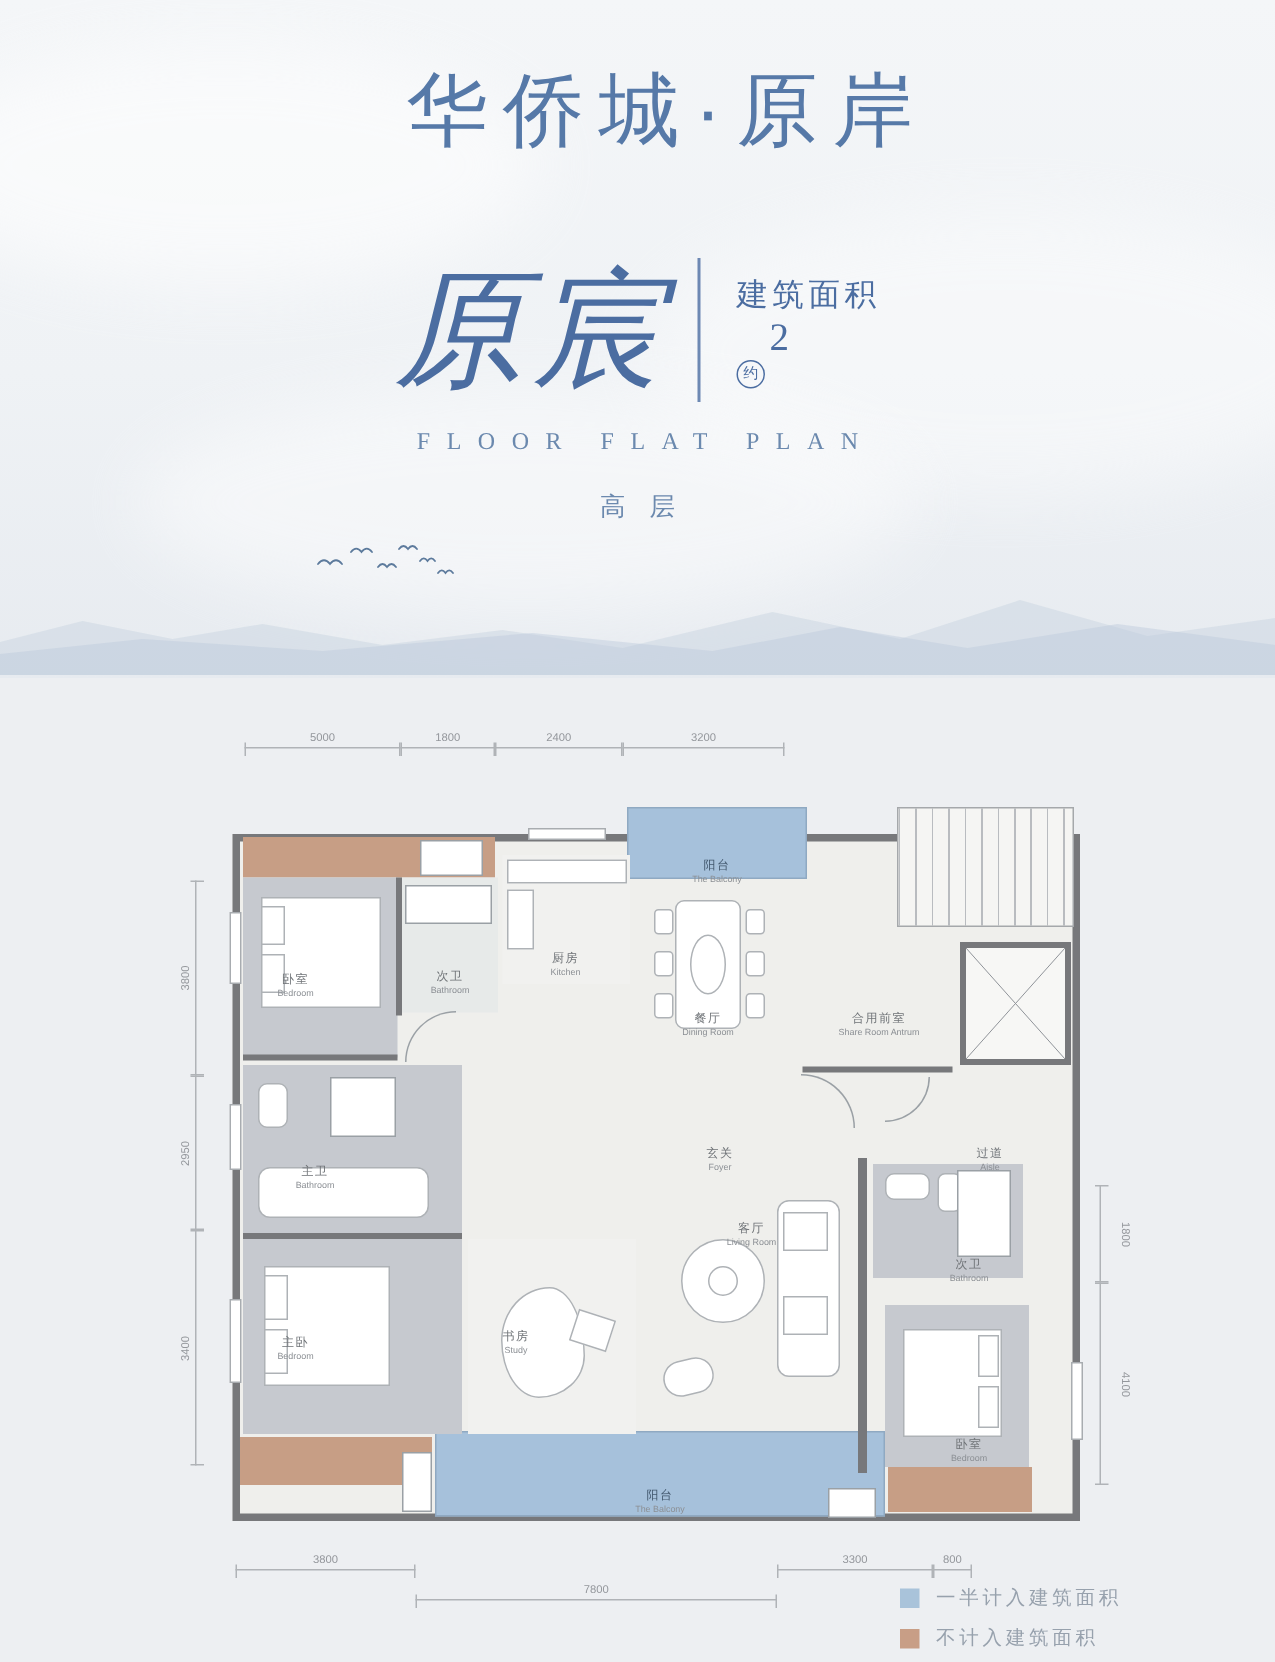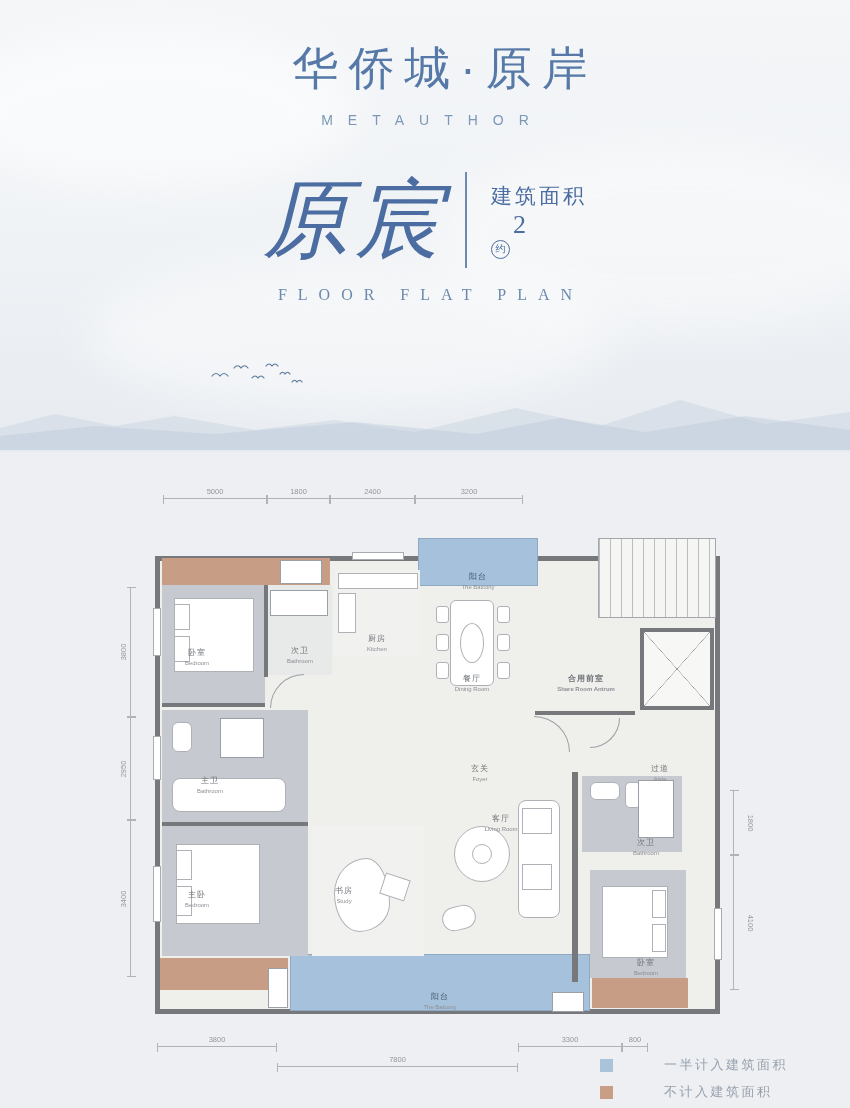--- a/index.html
+++ b/index.html
@@ -9,21 +9,21 @@
     font-family:"Liberation Sans", sans-serif;
   }
   
   .hero{position:absolute;left:0;top:0;width:850px;height:452px;
     background:linear-gradient(180deg,#f4f6f8 0%,#eff2f5 55%,#e7ebf0 100%);}
   .cloud{position:absolute;border-radius:50%;filter:blur(22px);background:#ffffff;opacity:.55;}
   .c1{left:-60px;top:30px;width:420px;height:160px;}
   .c2{left:430px;top:140px;width:480px;height:190px;opacity:.4;}
   .c3{left:90px;top:260px;width:520px;height:150px;opacity:.45;}
   .logo-wrap{position:absolute;left:0;top:38px;width:850px;text-align:center;}
-  .logo-cn{font-size:46px;font-weight:300;color:#5679a8;letter-spacing:10px;padding-left:40px;}
+  .logo-cn{font-size:54px;font-weight:300;color:#5679a8;letter-spacing:10px;padding-left:40px;}
   .logo-en{margin-top:12px;font-size:14px;color:#7d97b8;letter-spacing:15px;text-indent:15px;}
   .title-row{position:absolute;left:0;top:172px;width:850px;display:flex;justify-content:center;align-items:center;}
   .unit-name{font-family:"Liberation Serif", serif;font-size:86px;color:#4b6da1;letter-spacing:6px;line-height:1;font-style:italic;}
   .title-divider{width:2px;height:96px;background:#4b6da1;opacity:.8;margin:0 24px 0 18px;}
   .area-block{display:flex;flex-direction:column;align-items:flex-start;}
   .area-label{font-size:21px;color:#4b6da1;letter-spacing:3px;margin-bottom:2px;}
   .area-line{display:flex;align-items:flex-start;}
   .approx-circle{width:17px;height:17px;border:1px solid #4b6da1;border-radius:50%;
     font-size:10px;color:#4b6da1;display:flex;align-items:center;justify-content:center;margin-top:28px;margin-right:3px;}
   .area-value{font-family:"Liberation Serif", serif;font-size:60px;color:#4b6da1;letter-spacing:2px;line-height:1;}
@@ -70,52 +70,52 @@
   .hdim:before{left:0;} .hdim:after{right:0;}
   .hdim span{position:absolute;left:0;right:0;top:-12px;text-align:center;font-size:7.5px;color:#94979c;}
   .vdim{position:absolute;border-left:1px solid #b0b3b7;width:9px;}
   .vdim:before,.vdim:after{content:"";position:absolute;left:-4px;height:1px;width:9px;background:#b0b3b7;}
   .vdim:before{top:0;} .vdim:after{bottom:0;}
   .vdim span{position:absolute;top:50%;left:-16px;font-size:7.5px;color:#94979c;
     transform:translateY(-50%) rotate(-90deg);white-space:nowrap;display:block;}
   .vdim.right span{left:auto;right:-16px;transform:translateY(-50%) rotate(90deg);}
   
   .legend{position:absolute;left:600px;top:1056px;}
-  .legend-row{display:flex;align-items:center;margin-bottom:9px;gap:40px;}
+  .legend-row{display:flex;align-items:center;margin-bottom:9px;}
   .swatch{width:13px;height:13px;margin-right:11px;}
   .swatch.blue-sw{background:#a9c3da;}
   .swatch.tan-sw{background:#c89e86;}
   .legend-label{font-size:13px;color:#97a1ad;letter-spacing:2.5px;}
 </style>
 </head>
 <body>
 
 <div class="hero">
   <div class="cloud c1"></div>
   <div class="cloud c2"></div>
   <div class="cloud c3"></div>
 
   <div class="logo-wrap">
     <div class="logo-cn">华侨城·原岸</div>
-    <div class="logo-en">METAUTHOR</div>
   </div>
 
   <div class="title-row">
     <div class="unit-name">原宸</div>
     <div class="title-divider"></div>
     <div class="area-block">
       <div class="area-label">建筑面积</div>
       <div class="area-line">
         <div class="approx-circle">约</div>
         <div class="area-sup">2</div>
       </div>
     </div>
   </div>
 
   <div class="plan-en">FLOOR FLAT PLAN</div>
+  <div class="floor-type">高层</div>
 
   <svg class="birds" width="96" height="34" viewBox="0 0 96 34">
     <g stroke="#5c7a9c" stroke-width="1.2" fill="none" stroke-linecap="round">
       <path d="M4 20 q4 -5 8 0 q4 -5 8 0"></path>
       <path d="M26 12 q3.5 -4.5 7 0 q3.5 -4.5 7 0"></path>
       <path d="M44 22 q3 -4 6 0 q3 -4 6 0"></path>
       <path d="M58 10 q3 -4 6 0 q3 -4 6 0"></path>
       <path d="M72 18 q2.5 -3.5 5 0 q2.5 -3.5 5 0"></path>
       <path d="M84 26 q2.5 -3.5 5 0 q2.5 -3.5 5 0"></path>
     </g>
@@ -269,21 +269,21 @@
       <span class="en">Bathroom</span>
   </div>
   <div class="rlabel" style="left:228px;top:136px;width:58px;">
     <span class="cn">厨房</span>
       <span class="en">Kitchen</span>
   </div>
   <div class="rlabel" style="left:310px;top:176px;width:84px;">
     <span class="cn">餐厅</span>
       <span class="en">Dining Room</span>
   </div>
-  <div class="rlabel" style="left:420px;top:176px;width:92px;font-weight:bold;">
+  <div class="rlabel" style="left:420px;top:176px;width:92px;">
     <span class="cn">合用前室</span>
       <span class="en">Share Room Antrum</span>
   </div>
   <div class="rlabel" style="left:330px;top:266px;width:60px;">
     <span class="cn">玄关</span>
       <span class="en">Foyer</span>
   </div>
   <div class="rlabel" style="left:512px;top:266px;width:56px;">
     <span class="cn">过道</span>
       <span class="en">Aisle</span>

